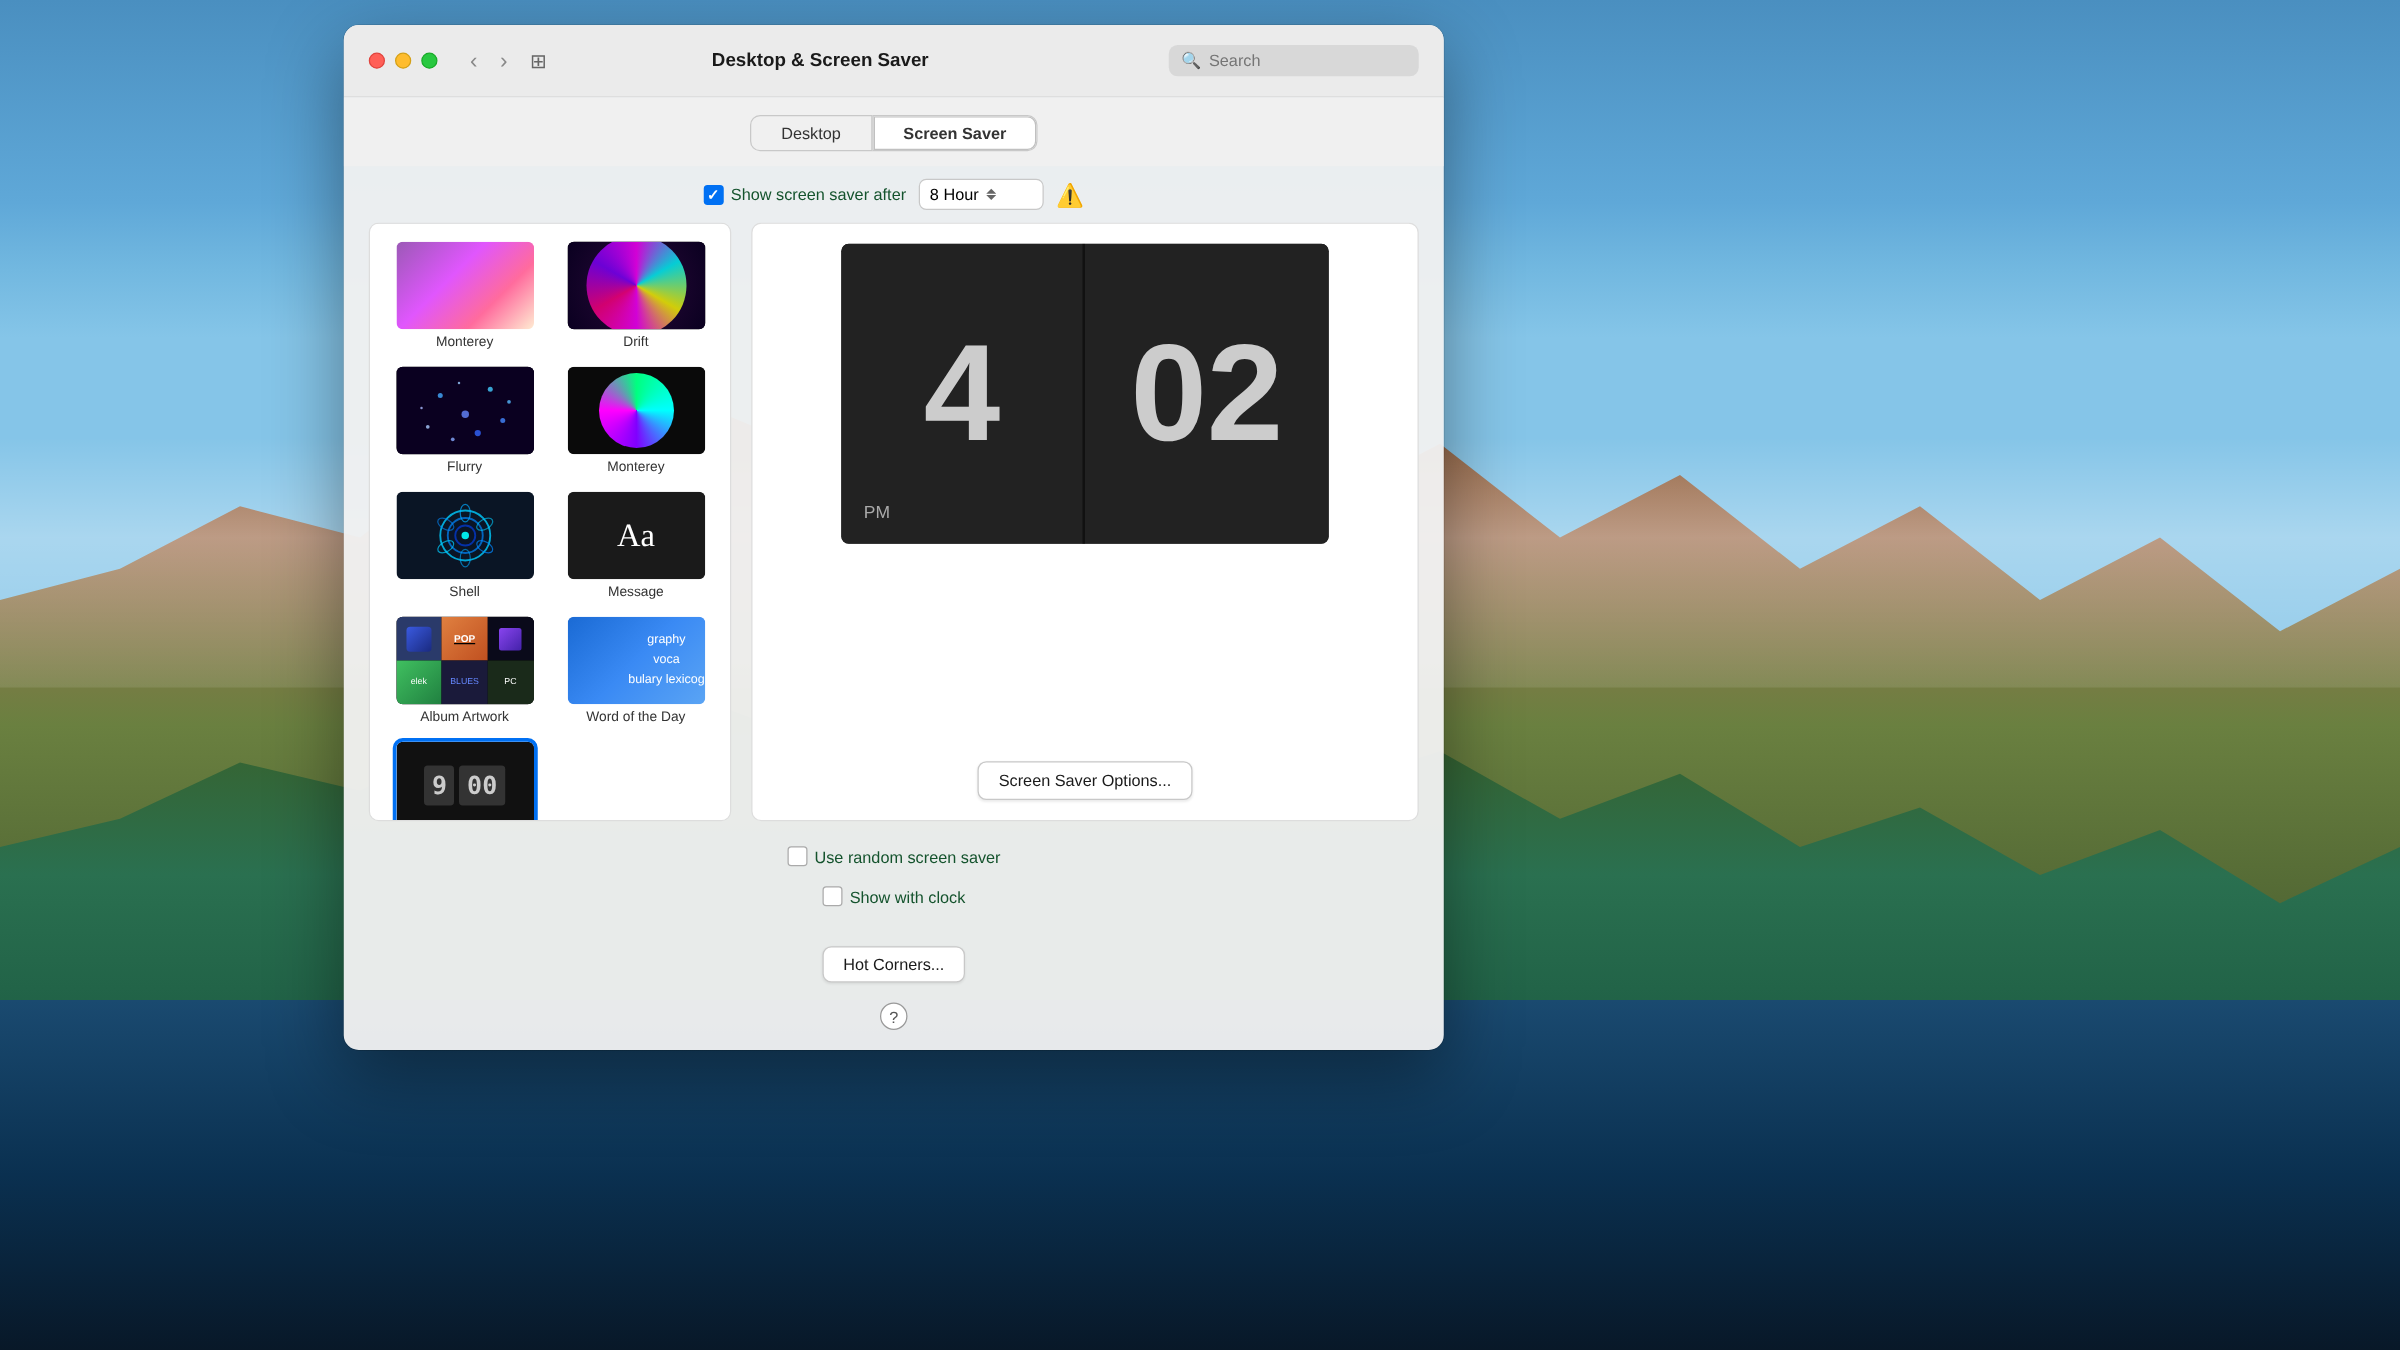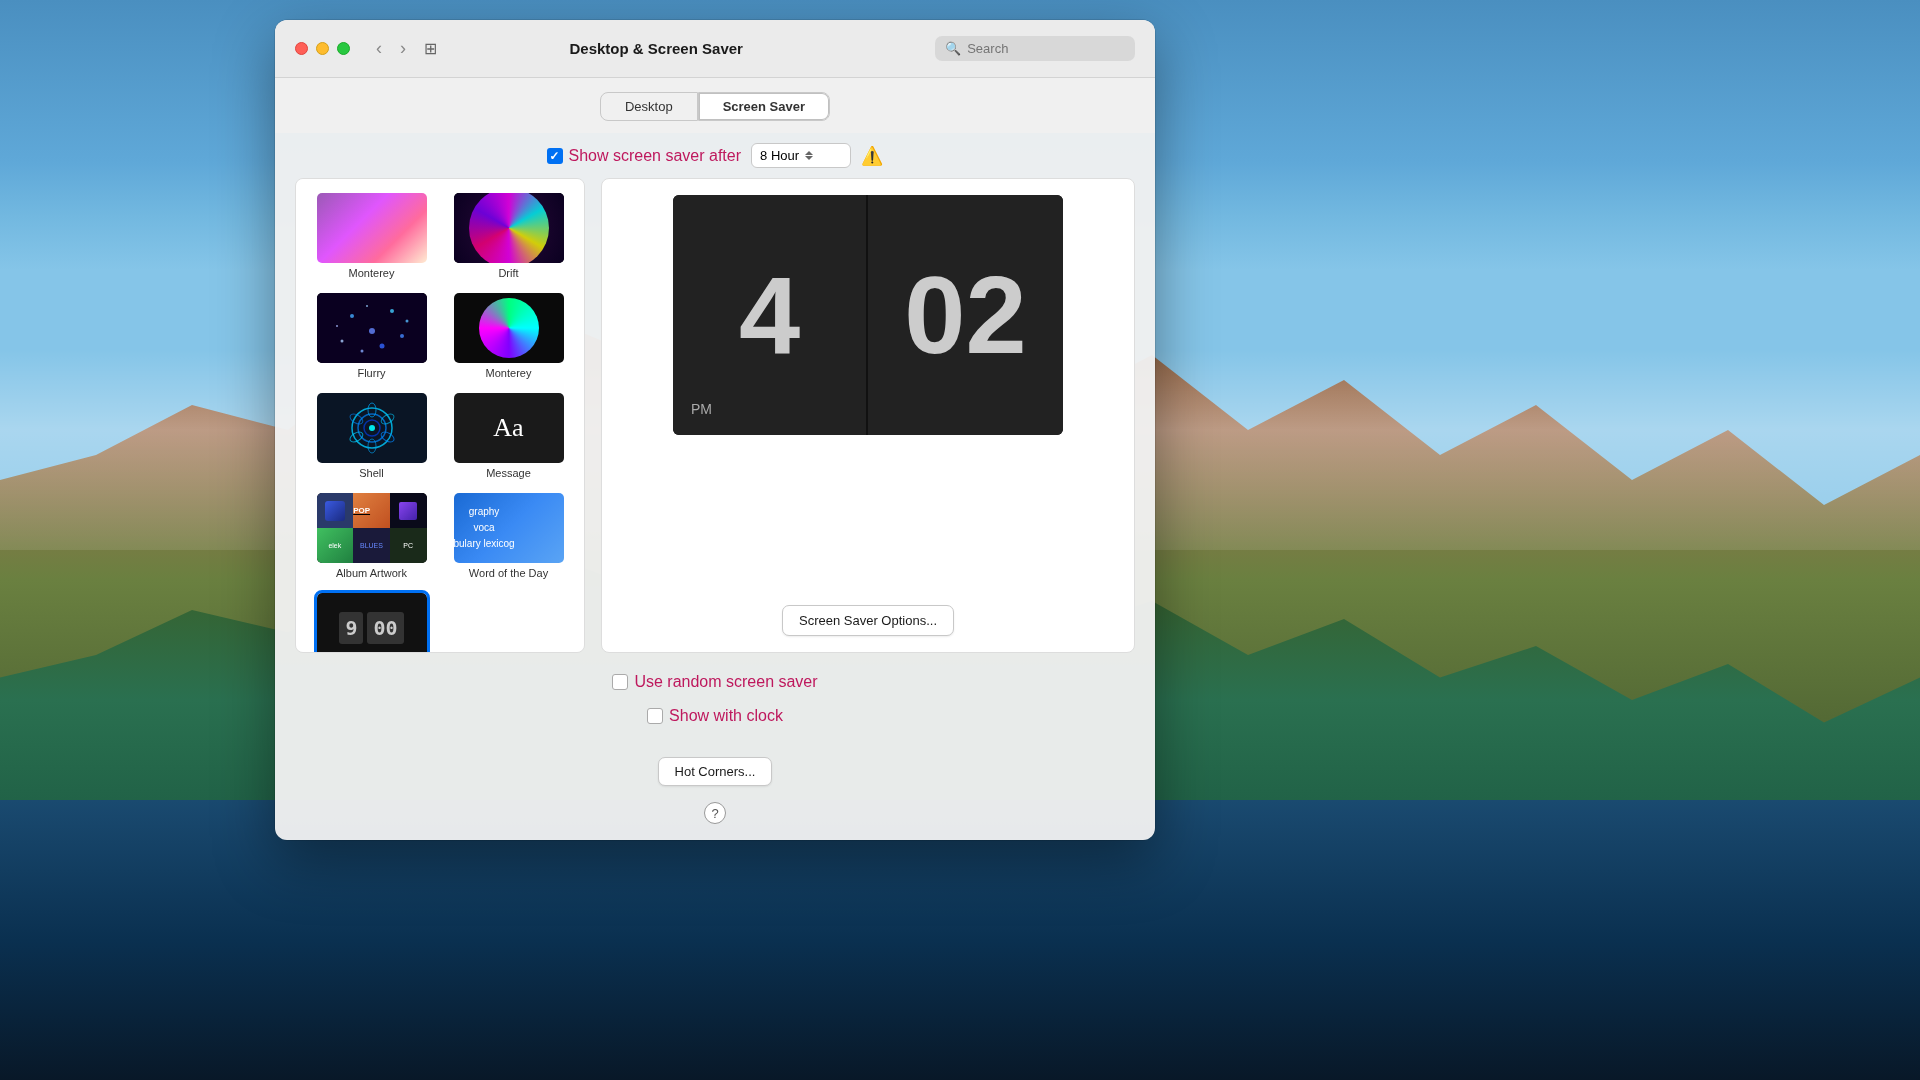--- a/index.html
+++ b/index.html
@@ -210,21 +210,21 @@
       background: #0070f3;
       border-radius: 3px;
       display: flex;
       align-items: center;
       justify-content: center;
       cursor: pointer;
     }
 
     .cb-check { color: white; font-size: 12px; font-weight: 700; }
 
-    .cb-label { font-size: 16px; color: #be185d; }
+    .cb-label { font-size: 13px; color: #14532d; }
 
     .dropdown-select {
       display: flex;
       align-items: center;
       background: white;
       border: 1px solid #c8c8c8;
       border-radius: 6px;
       padding: 4px 8px;
       gap: 6px;
       cursor: pointer;
@@ -414,21 +414,21 @@
     .album-cell-3 { background: #1a1a2a; }
     .album-cell-4 { background: linear-gradient(135deg, #27ae60, #2980b9); }
     .album-cell-5 { background: #3a1a5a; }
     .album-cell-6 { background: linear-gradient(135deg, #8e44ad, #2980b9); }
 
     .thumb-wordofday {
       background: linear-gradient(135deg, #1a6ad4 0%, #3a8af4 50%, #5aa4f4 100%);
       width: 100%; height: 100%;
       display: flex;
       align-items: center;
-      justify-content: flex-start;
+      justify-content: flex-end;
     }
 
     .word-text {
       color: white;
       font-size: 10px;
       text-align: center;
       line-height: 1.6;
     }
 
     .thumb-fliqlo {
@@ -714,21 +714,21 @@
         </div>
         <span class="ss-label">Message</span>
       </div>
 
       <div class="ss-item">
         <div class="ss-thumb">
           <div class="thumb-album">
             <div class="album-cell-1" style="background:#2a3a6a;display:flex;align-items:center;justify-content:center;">
               <div style="width:20px;height:20px;background:linear-gradient(135deg,#3a5ae0,#1a2a80);border-radius:3px;"></div>
             </div>
-            <div class="album-cell-2" style="background:linear-gradient(135deg,#e08040,#c05020);display:flex;align-items:center;text-decoration:underline;">
+            <div class="album-cell-2" style="background:linear-gradient(135deg,#e08040,#c05020);display:flex;align-items:center;justify-content:center;text-decoration:underline;">
               <div style="font-size:8px;color:white;font-weight:bold;">POP</div>
             </div>
             <div class="album-cell-3" style="background:#0a0a1a;display:flex;align-items:center;justify-content:center;">
               <div style="width:18px;height:18px;background:linear-gradient(135deg,#8844ee,#4422aa);border-radius:2px;"></div>
             </div>
             <div class="album-cell-4" style="background:linear-gradient(135deg,#40c060,#208040);display:flex;align-items:center;justify-content:center;">
               <div style="font-size:7px;color:white;">elek</div>
             </div>
             <div class="album-cell-5" style="background:#1a1a3a;display:flex;align-items:center;justify-content:center;">
               <div style="font-size:7px;color:#6688ff;">BLUES</div>

